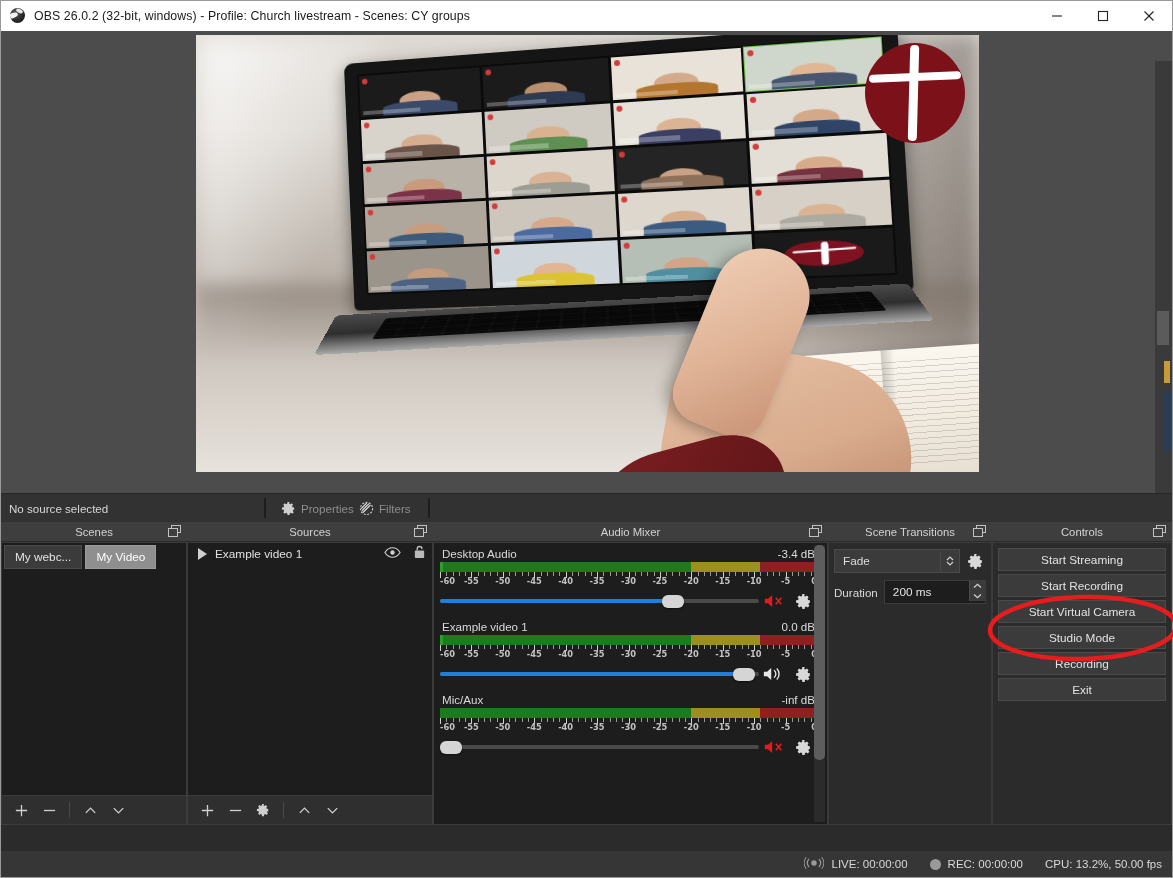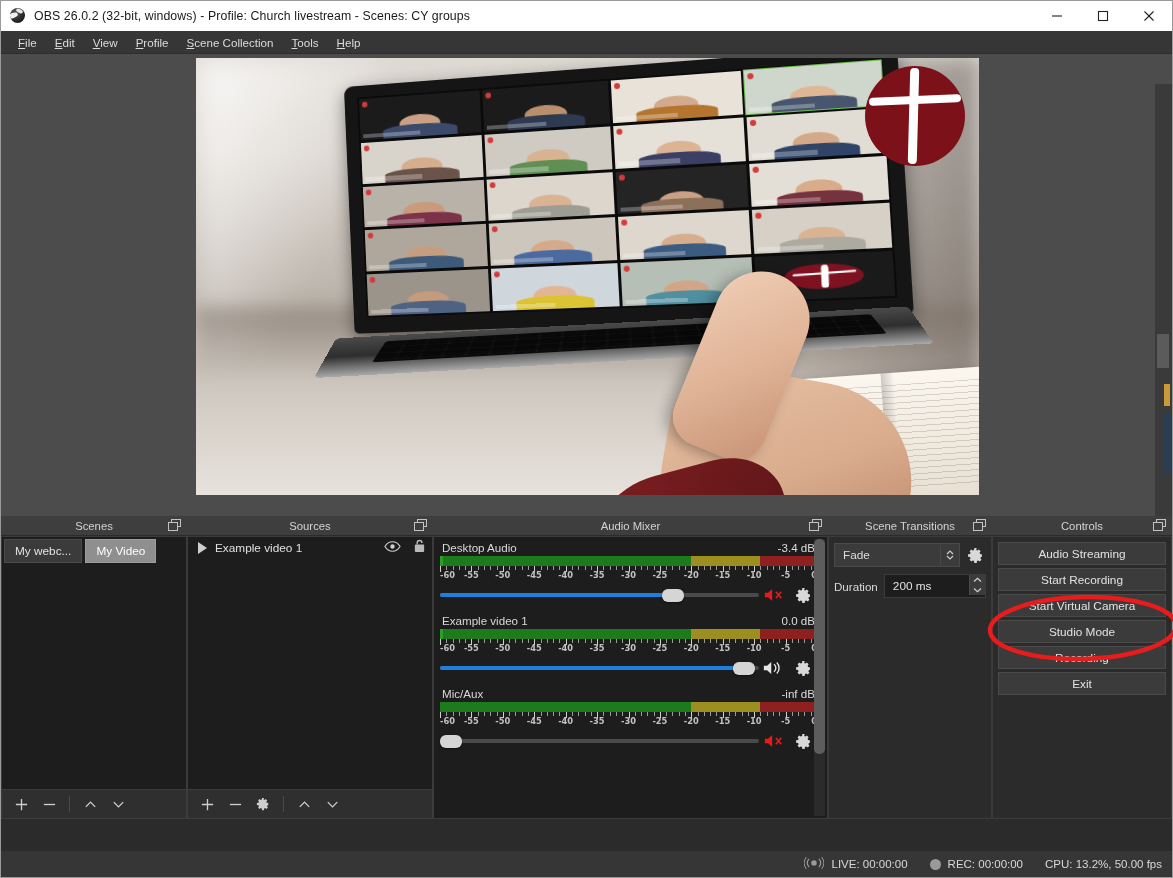--- a/index.html
+++ b/index.html
@@ -191,29 +191,20 @@
       </div>
       <div class="tb-btn">
         <svg width="12" height="12" viewBox="0 0 12 12">
             <line x1="1.5" y1="1.5" x2="10.5" y2="10.5" stroke="#222" stroke-width="1.1"></line>
             <line x1="10.5" y1="1.5" x2="1.5" y2="10.5" stroke="#222" stroke-width="1.1"></line>
           </svg>
       </div>
     </div>
   </div>
 
-  <div class="menubar">
-    <div class="menu-item"><u>F</u><span>ile</span></div>
-    <div class="menu-item"><u>E</u>dit</div>
-    <div class="menu-item"><u>V</u>iew</div>
-    <div class="menu-item"><u>P</u>rofile</div>
-    <div class="menu-item"><u>S</u>cene Collection</div>
-    <div class="menu-item"><u>T</u>ools</div>
-    <div class="menu-item"><u>H</u>elp</div>
-  </div>
 
   <div class="preview-wrap">
     <div class="preview-canvas">
       <div class="photo">
         <div class="bgwall"></div>
         <div class="winlight"></div>
         <div class="wallshadow"></div>
         <div class="deskline"></div>
 
         <div class="laptop">
@@ -366,20 +357,39 @@
 
     </div>
 
     <div class="side-scroll">
       <div class="thumb"></div>
       <div class="scroll-accent"></div>
       <div class="scroll-accent2"></div>
     </div>
   </div>
 
+  <div class="srcbar">
+    <div class="nosel">No source selected</div>
+    <div class="divider" style="left:263px;"></div>
+    <div class="tbtn" style="margin-left:0;position:absolute;left:274px;">
+      <svg width="15" height="15" viewBox="0 0 16 16">
+          <path fill="#cfcfcf" d="M8 5.2a2.8 2.8 0 100 5.6 2.8 2.8 0 000-5.6zm0 4.3a1.5 1.5 0 110-3 1.5 1.5 0 010 3z"></path>
+          <path fill="#cfcfcf" d="M14 9.1V6.9l-1.7-.3a4.6 4.6 0 00-.5-1.2l1-1.4-1.6-1.6-1.4 1a4.6 4.6 0 00-1.2-.5L9.1 1H6.9l-.3 1.9c-.4.1-.8.3-1.2.5l-1.4-1-1.6 1.6 1 1.4c-.2.4-.4.8-.5 1.2L1 6.9v2.2l1.9.3c.1.4.3.8.5 1.2l-1 1.4 1.6 1.6 1.4-1c.4.2.8.4 1.2.5l.3 1.9h2.2l.3-1.9c.4-.1.8-.3 1.2-.5l1.4 1 1.6-1.6-1-1.4c.2-.4.4-.8.5-1.2l1.9-.3z"></path>
+        </svg>
+      <span>Properties</span>
+    </div>
+    <div class="tbtn" style="position:absolute;left:352px;">
+      <svg width="15" height="15" viewBox="0 0 16 16">
+          <circle cx="8" cy="8" r="6.5" fill="none" stroke="#cfcfcf" stroke-width="1.2" stroke-dasharray="2 1.6"></circle>
+          <path d="M3 10.5L10.5 3M4.2 12.3L12.3 4.2M2.3 8.2L8.2 2.3" stroke="#e2e2e2" stroke-width="1.3"></path>
+        </svg>
+      <span>Filters</span>
+    </div>
+    <div class="divider" style="left:427px;"></div>
+  </div>
 
   <div class="docks">
 
     <div class="dock scenes-dock">
       <div class="dock-title">
         <span>Scenes</span>
         <span class="float">
           <svg width="13" height="12" viewBox="0 0 13 12">
               <rect x="3.5" y="0.5" width="9" height="7" fill="none" stroke="#c2c2c2"></rect>
               <rect x="0.5" y="3.5" width="9" height="8" fill="#3e3e3e" stroke="#c2c2c2"></rect>
@@ -871,21 +881,21 @@
       <div class="dock-title">
         <span>Controls</span>
         <span class="float">
           <svg width="13" height="12" viewBox="0 0 13 12">
               <rect x="3.5" y="0.5" width="9" height="7" fill="none" stroke="#c2c2c2"></rect>
               <rect x="0.5" y="3.5" width="9" height="8" fill="#3e3e3e" stroke="#c2c2c2"></rect>
             </svg>
         </span>
       </div>
       <div class="ctrl-body">
-        <div class="ctrl-btn">Audio Streaming</div>
+        <div class="ctrl-btn">Start Streaming</div>
         <div class="ctrl-btn">Start Recording</div>
         <div class="ctrl-btn">Start Virtual Camera</div>
         <div class="ctrl-btn">Studio Mode</div>
         <div class="ctrl-btn">Recording</div>
         <div class="ctrl-btn">Exit</div>
       </div>
     </div>
   </div>
 
   <div class="annot">

